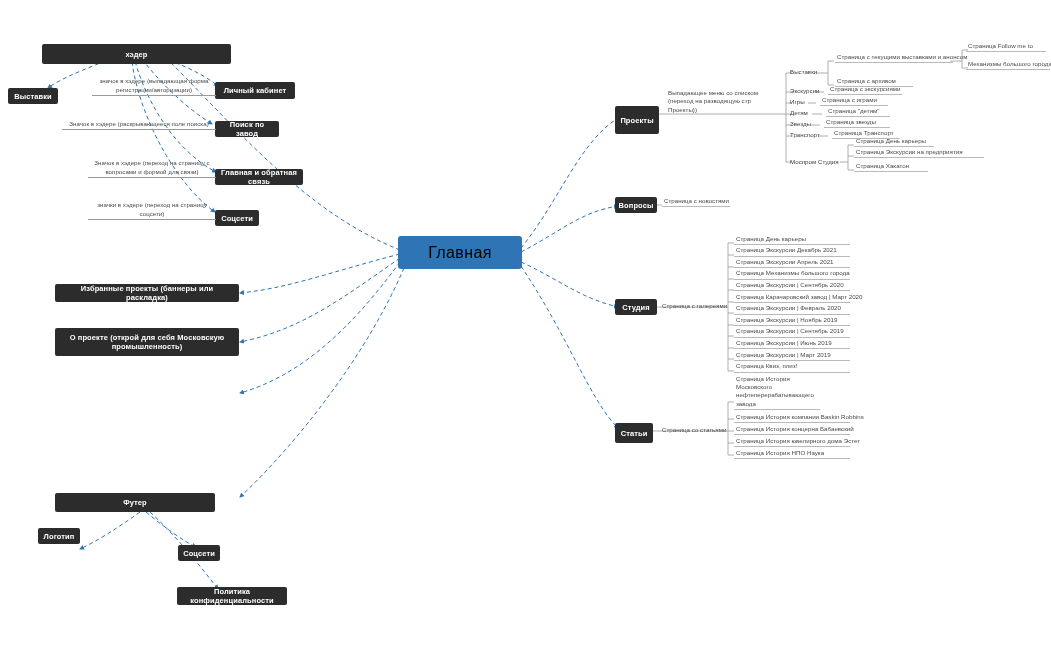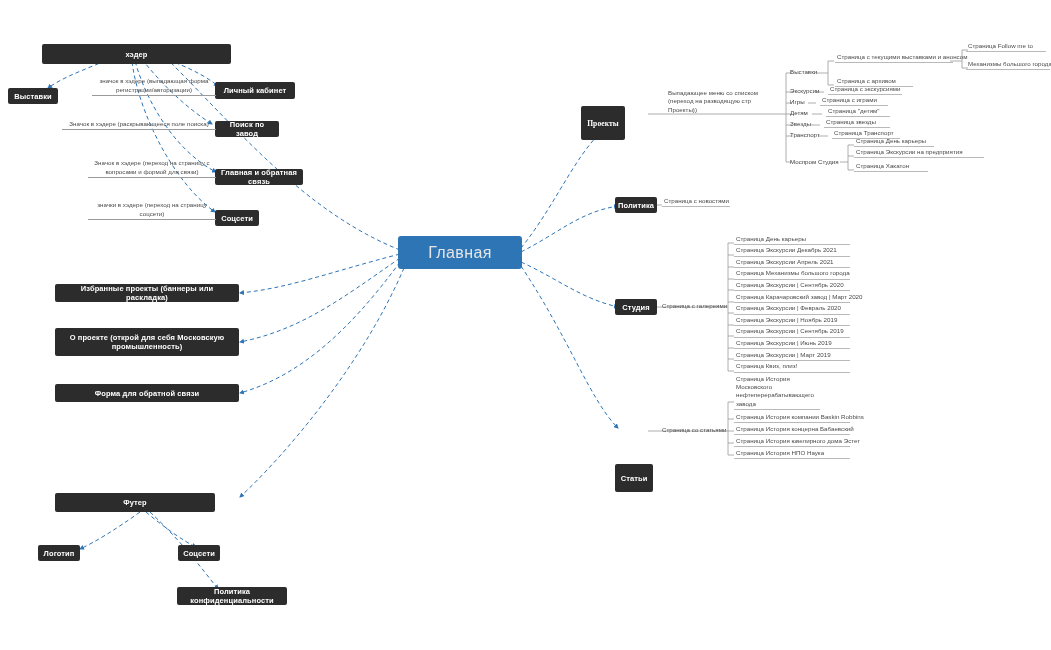--- a/index.html
+++ b/index.html
@@ -15,21 +15,21 @@
   .node{
     position:absolute;box-sizing:border-box;
     display:flex;align-items:center;justify-content:center;
     text-align:center;color:#ffffff;
     border-radius:2px;
     line-height:1.2;
     padding:2px 6px;
   }
   .node.dark{background:#2c2c2c;font-size:7.5px;font-weight:700;letter-spacing:.1px;}
   .node.center{
-    background:#2e75b6;color:#e5e5e5;font-size:16px;font-weight:400;
+    background:#2e75b6;color:#000000;font-size:16px;font-weight:400;
     border-radius:3px;letter-spacing:.4px;
   }
 
   
   .leaf{
     position:absolute;box-sizing:border-box;
     color:#4a4a4a;font-size:6.2px;line-height:1.35;
     border-bottom:1px solid #b9b9b9;
     padding:0 2px 1px 2px;
     white-space:nowrap;
@@ -162,28 +162,27 @@
   <div class="node dark" style="left:215px;top:169px;width:88px;height:16px;">Главная и обратная связь</div>
   <div class="note" style="left:88px;top:160px;width:128px;height:18px;">Значок в хэдере (переход на страницу с вопросами и формой для связи)</div>
 
   <div class="node dark" style="left:215px;top:210px;width:44px;height:16px;">Соцсети</div>
   <div class="note" style="left:88px;top:208px;width:128px;height:12px;">значки в хэдере (переход на страницу соцсети)</div>
 
   <div class="node center" style="left:398px;top:236px;width:124px;height:33px;">Главная</div>
 
   <div class="node dark" style="left:55px;top:284px;width:184px;height:18px;">Избранные проекты (баннеры или раскладка)</div>
   <div class="node dark" style="left:55px;top:328px;width:184px;height:28px;">О проекте (открой для себя Московскую промышленность)</div>
-  <div class="node dark" style="left:55px;top:384px;width:184px;height:18px;">Форма для обратной связи</div>
 
   <div class="node dark" style="left:55px;top:493px;width:160px;height:19px;">Футер</div>
-  <div class="node dark" style="left:38px;top:545px;width:42px;height:16px;">Логотип</div>
+  <div class="node dark" style="left:38px;top:528px;width:42px;height:16px;">Логотип</div>
   <div class="node dark" style="left:178px;top:545px;width:42px;height:16px;">Соцсети</div>
   <div class="node dark" style="left:177px;top:587px;width:110px;height:18px;">Политика конфиденциальности</div>
 
-  <div class="node dark" style="left:581px;top:106px;width:44px;height:34px;font-family:Liberation Serif, serif;">Проекты</div>
+  <div class="node dark" style="left:615px;top:106px;width:44px;height:28px;">Проекты</div>
   <div class="leaf two" style="left:666px;top:96px;width:112px;height:19px;border-bottom:none;">Выпадающее меню со списком (переход на разводящую стр Проекты))</div>
 
   <div class="cat" style="left:790px;top:68px;">Выставки</div>
   <div class="leaf" style="left:835px;top:53px;width:118px;height:10px;">Страница с текущими выставками и анонсом</div>
   <div class="leaf" style="left:966px;top:42px;width:80px;height:10px;">Страница Follow me to</div>
   <div class="leaf" style="left:966px;top:60px;width:84px;height:10px;">Механизмы большого города</div>
   <div class="leaf" style="left:835px;top:77px;width:78px;height:10px;">Страница с архивом</div>
 
   <div class="cat" style="left:790px;top:87px;">Экскурсии</div>
   <div class="leaf" style="left:828px;top:85px;width:74px;height:10px;">Страница с экскурсиями</div>
@@ -198,41 +197,41 @@
   <div class="leaf" style="left:824px;top:118px;width:66px;height:10px;">Страница звезды</div>
 
   <div class="cat" style="left:790px;top:131px;">Транспорт</div>
   <div class="leaf" style="left:832px;top:129px;width:68px;height:10px;">Страница Транспорт</div>
 
   <div class="cat" style="left:790px;top:158px;">Моспром Студия</div>
   <div class="leaf" style="left:854px;top:137px;width:80px;height:10px;">Страница День карьеры</div>
   <div class="leaf" style="left:854px;top:148px;width:130px;height:10px;">Страница Экскурсии на предприятия</div>
   <div class="leaf" style="left:854px;top:162px;width:74px;height:10px;">Страница Хакатон</div>
 
-  <div class="node dark" style="left:615px;top:197px;width:42px;height:16px;">Политика</div>
+  <div class="node dark" style="left:615px;top:197px;width:42px;height:16px;">Вопросы</div>
   <div class="leaf" style="left:662px;top:197px;width:68px;height:10px;">Страница с новостями</div>
 
   <div class="node dark" style="left:615px;top:299px;width:42px;height:16px;">Студия</div>
   <div class="leaf" style="left:660px;top:301px;width:70px;height:10px;border-bottom:none;">Страница с галереями</div>
   <div id="gallery-list">
       <div class="leaf" style="position: absolute; left: 734px; top: 235px; width: 116px; height: 10px;">Страница День карьеры</div>
       <div class="leaf" style="position: absolute; left: 734px; top: 246.6px; width: 116px; height: 10px;">Страница Экскурсии Декабрь  2021</div>
       <div class="leaf" style="position: absolute; left: 734px; top: 258.2px; width: 116px; height: 10px;">Страница Экскурсии Апрель 2021</div>
       <div class="leaf" style="position: absolute; left: 734px; top: 269.8px; width: 116px; height: 10px;">Страница Механизмы большого города</div>
       <div class="leaf" style="position: absolute; left: 734px; top: 281.4px; width: 116px; height: 10px;">Страница Экскурсии | Сентябрь 2020</div>
       <div class="leaf" style="position: absolute; left: 734px; top: 293px; width: 116px; height: 10px;">Страница Карачаровский завод | Март 2020</div>
       <div class="leaf" style="position: absolute; left: 734px; top: 304.6px; width: 116px; height: 10px;">Страница Экскурсии | Февраль 2020</div>
       <div class="leaf" style="position: absolute; left: 734px; top: 316.2px; width: 116px; height: 10px;">Страница Экскурсии | Ноябрь 2019</div>
       <div class="leaf" style="position: absolute; left: 734px; top: 327.8px; width: 116px; height: 10px;">Страница Экскурсии | Сентябрь 2019</div>
       <div class="leaf" style="position: absolute; left: 734px; top: 339.4px; width: 116px; height: 10px;">Страница Экскурсии | Июнь 2019</div>
       <div class="leaf" style="position: absolute; left: 734px; top: 351px; width: 116px; height: 10px;">Страница Экскурсии | Март 2019</div>
       <div class="leaf" style="position: absolute; left: 734px; top: 362.6px; width: 116px; height: 10px;">Страница Квиз, плиз!</div>
     </div>
 
-  <div class="node dark" style="left:615px;top:423px;width:38px;height:28px;margin-top:41px;">Статьи</div>
+  <div class="node dark" style="left:615px;top:423px;width:38px;height:20px;">Статьи</div>
   <div class="leaf" style="left:660px;top:425px;width:68px;height:10px;border-bottom:none;">Страница со статьями</div>
   <div id="articles-list">
       <div class="leaf two" style="position: absolute; left: 734px; top: 392px; width: 86px; height: 18px;">Страница История Московского нефтеперерабатывающего завода</div>
       <div class="leaf" style="position: absolute; left: 734px; top: 413px; width: 116px; height: 10px;">Страница История компании Baskin Robbins</div>
       <div class="leaf" style="position: absolute; left: 734px; top: 425px; width: 116px; height: 10px;">Страница История концерна Бабаевский</div>
       <div class="leaf" style="position: absolute; left: 734px; top: 437px; width: 116px; height: 10px;">Страница  История ювелирного дома Эстет</div>
       <div class="leaf" style="position: absolute; left: 734px; top: 449px; width: 116px; height: 10px;">Страница История НПО Наука</div>
     </div>
 
 </div>

